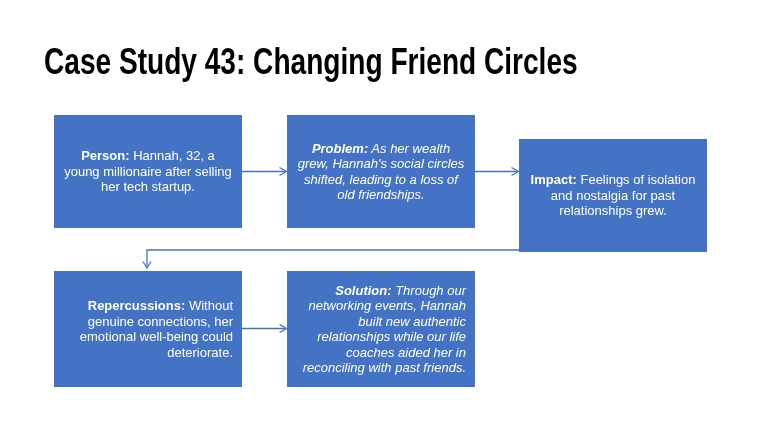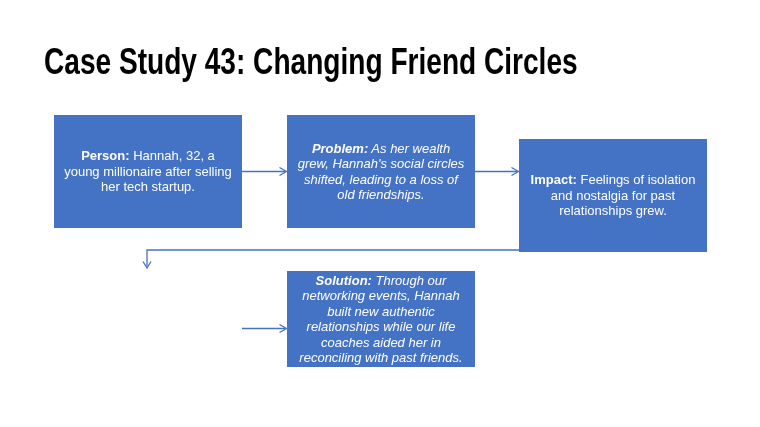--- a/index.html
+++ b/index.html
@@ -37,21 +37,21 @@
     display: flex;
     align-items: center;
     justify-content: center;
     text-align: center;
     font-size: 13px;
     line-height: 15.5px;
     padding: 0 9px;
   }
   .box .lead { font-weight: 700; }
   .row1 { top: 115px; height: 113px; }
-  .row2 { top: 271px; height: 96px; }
+  .row2 { top: 271px; height: 116px; text-align: right; }
   .col1 { left: 54px; }
   .col2 { left: 287px; font-style: italic; }
   .col3 { left: 519px; margin-top: 24px; }
   .connector-layer {
     position: absolute;
     left: 0; top: 0;
     width: 760px; height: 427px;
     pointer-events: none;
   }
   .connector-layer path {
@@ -100,20 +100,26 @@
     </div>
   </div>
 
   <div class="box row1 col3">
     <div>
       <span class="lead">Impact:</span>
       <span>Feelings of isolation and nostalgia for past relationships grew.</span>
     </div>
   </div>
 
+  <div class="box row2 col1">
+    <div>
+      <span class="lead">Repercussions:</span>
+      <span>Without genuine connections, her emotional well-being could deteriorate.</span>
+    </div>
+  </div>
 
   <div class="box row2 col2">
     <div>
       <span class="lead">Solution:</span>
       <span>Through our networking events, Hannah built new authentic relationships while our life coaches aided her in reconciling with past friends.</span>
     </div>
   </div>
 
 </div>
 

